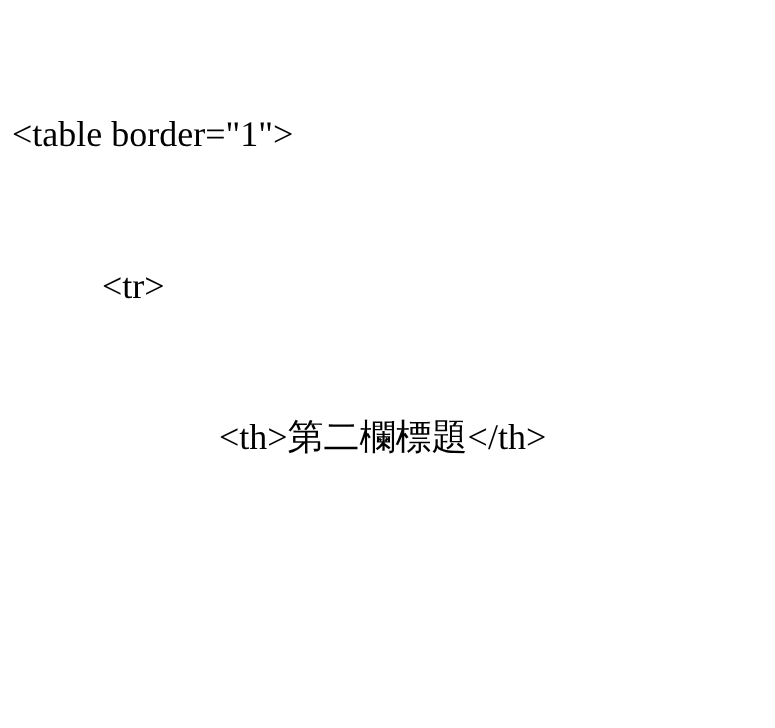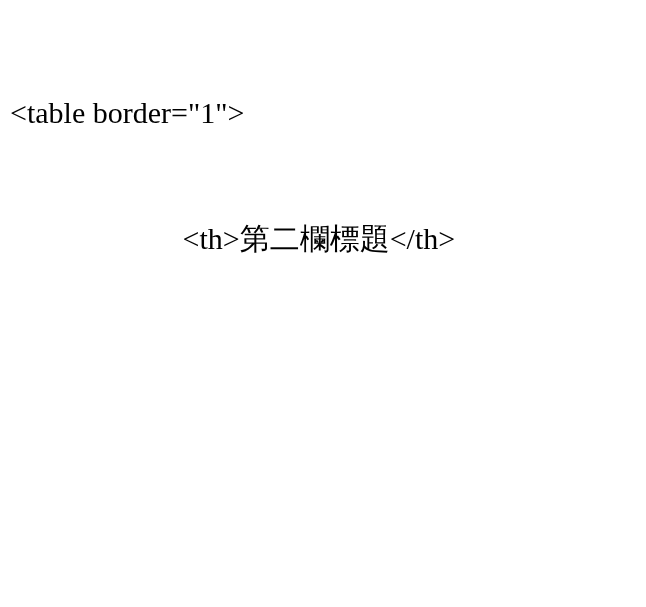--- a/index.html
+++ b/index.html
@@ -25,20 +25,21 @@
     .code-line {
       white-space: pre;
       height: 42px;
     }
   </style>
 </head>
 <body>
 
 <div class="code-block">
   <div class="code-line">&lt;table border="1"&gt;</div>
+  <div class="code-line">          &lt;tr&gt;</div>
   <div class="code-line">                       &lt;th&gt;第二欄標題&lt;/th&gt;</div>
   
   
   
   
   
   
   
   
   

